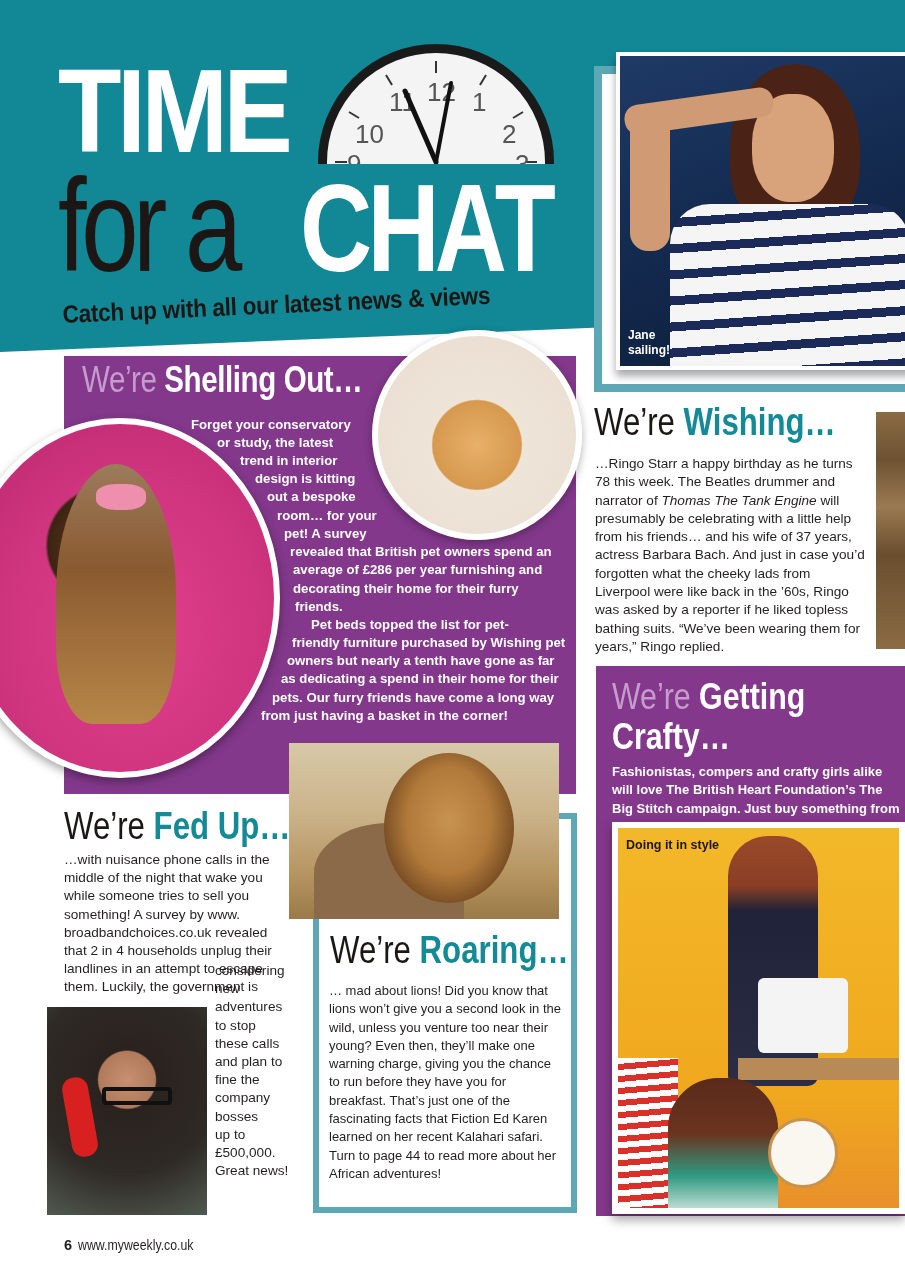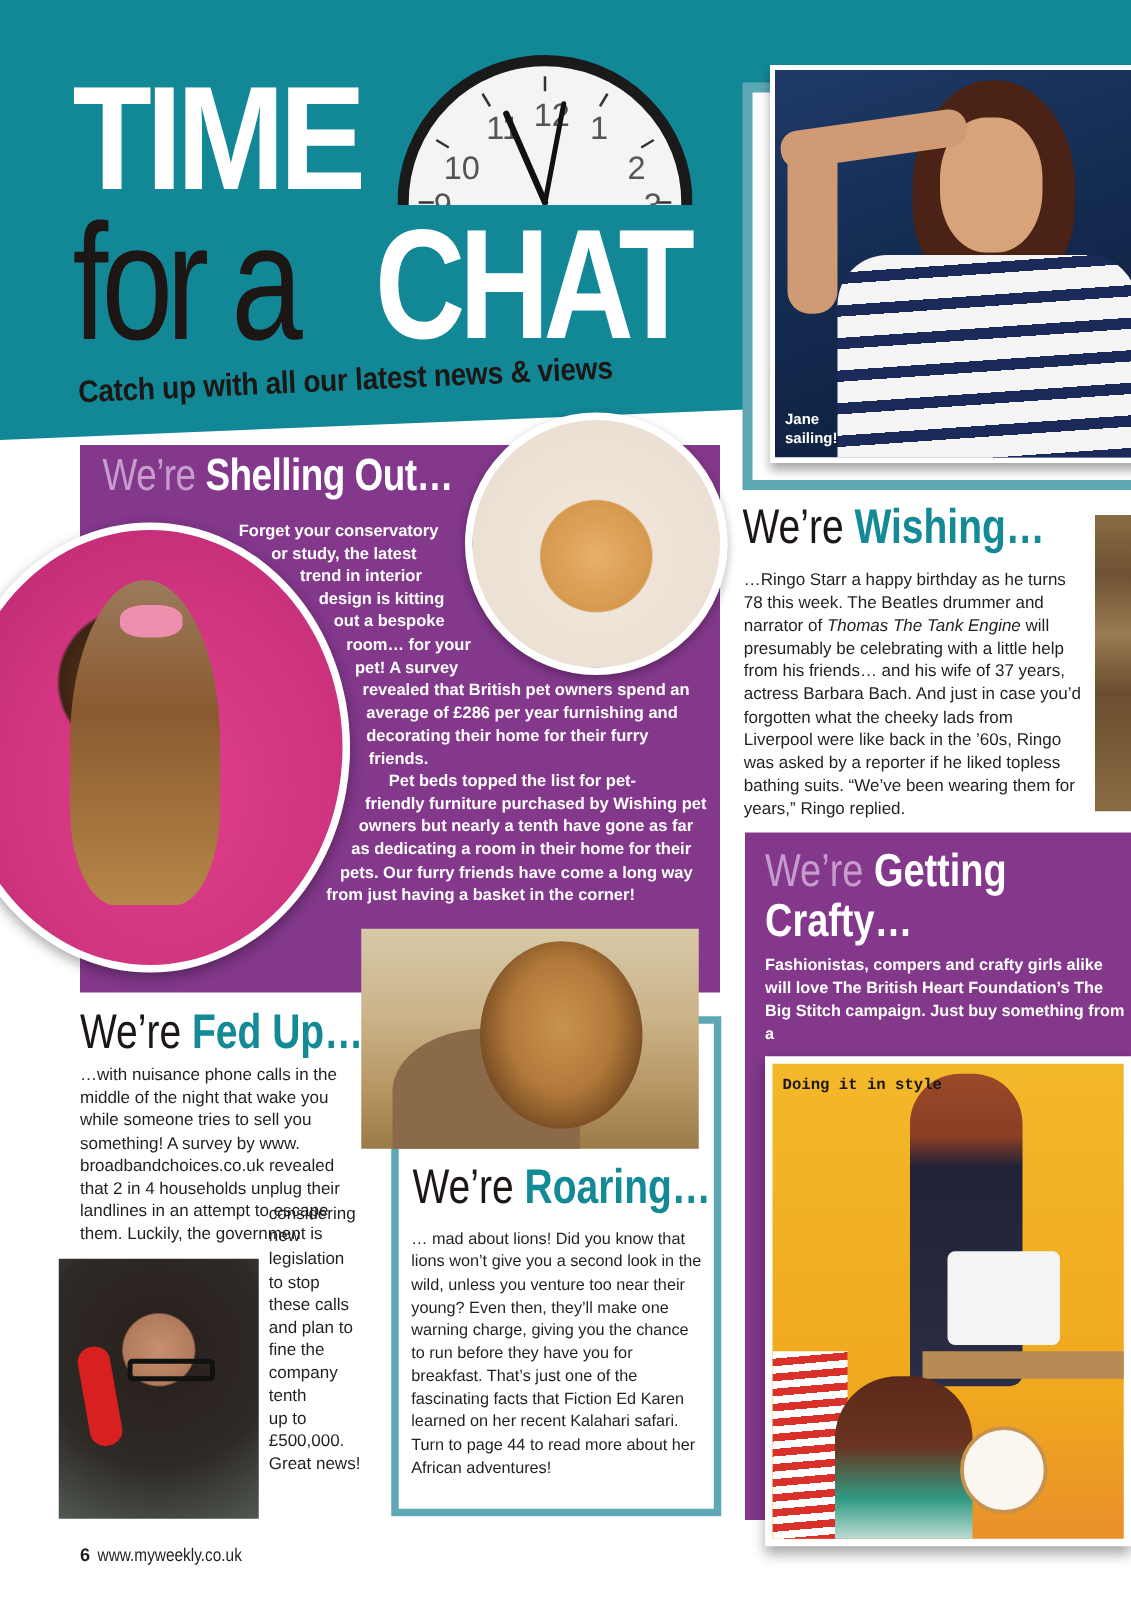--- a/index.html
+++ b/index.html
@@ -96,23 +96,22 @@
   .wishing-text { left: 595px; top: 455px; width: 270px; font-size: 13.6px; line-height: 18.3px; color: #231f20; }
   .wood-photo { left: 876px; top: 412px; width: 29px; height: 237px; background: linear-gradient(180deg, #8a6b44 0%, #6e5232 20%, #9a7a52 40%, #6a4e2e 60%, #8a6b44 100%); }
 
   
   .crafty-box { left: 596px; top: 666px; width: 309px; height: 550px; background: #83388b; }
   .crafty-head { left: 612px; top: 677px; font-size: 37px; line-height: 40px; color: #fff; transform: scaleX(0.82); transform-origin: left top; white-space: nowrap; }
   .crafty-head .were { color: #c59ccb; font-weight: 400; }
   .crafty-head .bold { font-weight: 700; color: #fff; }
   .crafty-text { left: 612px; top: 763px; width: 290px; font-size: 13px; line-height: 18.4px; font-weight: 700; color: #ffffff; }
   .crafty-photo {
-    left: 612px; top: 845px; width: 293px; height: 392px; background: #ffffff; padding: 6px;
+    left: 612px; top: 822px; width: 293px; height: 392px; background: #ffffff; padding: 6px;
     box-shadow: 0 6px 10px rgba(0,0,0,0.35);
-    font-family: Liberation Mono, monospace;
   }
   .crafty-img { position: relative; width: 100%; height: 100%; background: linear-gradient(180deg, #f3b82a 0%, #f0a81e 70%, #e8902a 100%); overflow: hidden; }
   .crafty-caption { position:absolute; left: 8px; top: 10px; font-weight: 700; font-size: 12.5px; color: #1c1714; }
   .cr-woman { position:absolute; left: 110px; top: 8px; width: 90px; height: 250px; background: linear-gradient(180deg, #9a4a2a 0%, #8a3e24 20%, #1f2238 30%, #2b2d44 100%); border-radius: 40px 40px 10px 10px; }
   .cr-table { position:absolute; left: 120px; top: 230px; width: 200px; height: 22px; background: #b78a56; }
   .cr-machine { position:absolute; left: 140px; top: 150px; width: 90px; height: 75px; background: #f4f4f4; border-radius: 6px; }
   .cr-stripes { position:absolute; left: 0; top: 230px; width: 60px; height: 160px; background: repeating-linear-gradient(175deg, #ffffff 0 6px, #d9302a 6px 12px); }
   .cr-girl { position:absolute; left: 50px; top: 250px; width: 110px; height: 140px; background: linear-gradient(180deg, #5a2a1a 0%, #6a3420 40%, #2f9a82 70%, #e7f0ea 100%); border-radius: 50px 50px 0 0; }
   .cr-hoop { position:absolute; left: 150px; top: 290px; width: 70px; height: 70px; border: 3px solid #c7924e; border-radius: 50%; background: #faf6f0; }
 
@@ -213,21 +212,21 @@
   <div class="st-line" style="left:267px;top:488px">out a bespoke</div>
   <div class="st-line" style="left:277px;top:507px">room… for your</div>
   <div class="st-line" style="left:284px;top:525px">pet! A survey</div>
   <div class="st-line" style="left:290px;top:543px">revealed that British pet owners spend an</div>
   <div class="st-line" style="left:293px;top:561px">average of £286 per year furnishing and</div>
   <div class="st-line" style="left:293px;top:580px">decorating their home for their furry</div>
   <div class="st-line" style="left:295px;top:598px">friends.</div>
   <div class="st-line" style="left:311px;top:616px">Pet beds topped the list for pet-</div>
   <div class="st-line" style="left:292px;top:634px">friendly furniture purchased by Wishing pet</div>
   <div class="st-line" style="left:287px;top:652px">owners but nearly a tenth have gone as far</div>
-  <div class="st-line" style="left:281px;top:670px">as dedicating a room in their home for their</div>
+  <div class="st-line" style="left:281px;top:670px">as dedicating a spend in their home for their</div>
   <div class="st-line" style="left:272px;top:689px">pets. Our furry friends have come a long way</div>
   <div class="st-line" style="left:261px;top:707px">from just having a basket in the corner!</div>
 </div>
 
 <div class="abs wishing-head">
   <span class="were-dark">We’re</span>
   <span class="teal-bold">Wishing…</span>
 </div>
 <div class="abs wishing-text"><span>…Ringo Starr a happy birthday as he turns 78 this week. The Beatles drummer and narrator of </span><i>Thomas The Tank Engine</i><span> will presumably be celebrating with a little help from his friends… and his wife of 37 years, actress Barbara Bach. And just in case you’d forgotten what the cheeky lads from Liverpool were like back in the ’60s, Ringo was asked by a reporter if he liked topless bathing suits. “We’ve been wearing them for years,” Ringo replied.</span></div>
 <div class="abs wood-photo"></div>
@@ -251,27 +250,27 @@
 </div>
 
 <div class="abs fedup-head">
   <span class="were-dark">We’re</span>
   <span class="teal-bold">Fed Up…</span>
 </div>
 <div class="abs fedup-text">…with nuisance phone calls in the middle of the night that wake you while someone tries to sell you something! A survey by www. broadbandchoices.co.uk revealed that 2 in 4 households unplug their landlines in an attempt to escape them. Luckily, the government is</div>
 <div class="abs fedup-text2">
   <div>considering</div>
   <div>new</div>
-  <div>legislation</div>
+  <div>adventures</div>
   <div>to stop</div>
   <div>these calls</div>
   <div>and plan to</div>
   <div>fine the</div>
   <div>company</div>
-  <div>tenth</div>
+  <div>bosses</div>
   <div>up to</div>
   <div>£500,000.</div>
   <div>Great news!</div>
 </div>
 <div class="abs phone-photo">
   <div class="phone-red"></div>
   <div class="phone-glasses"></div>
 </div>
 
 <div class="abs roaring-frame"></div>

